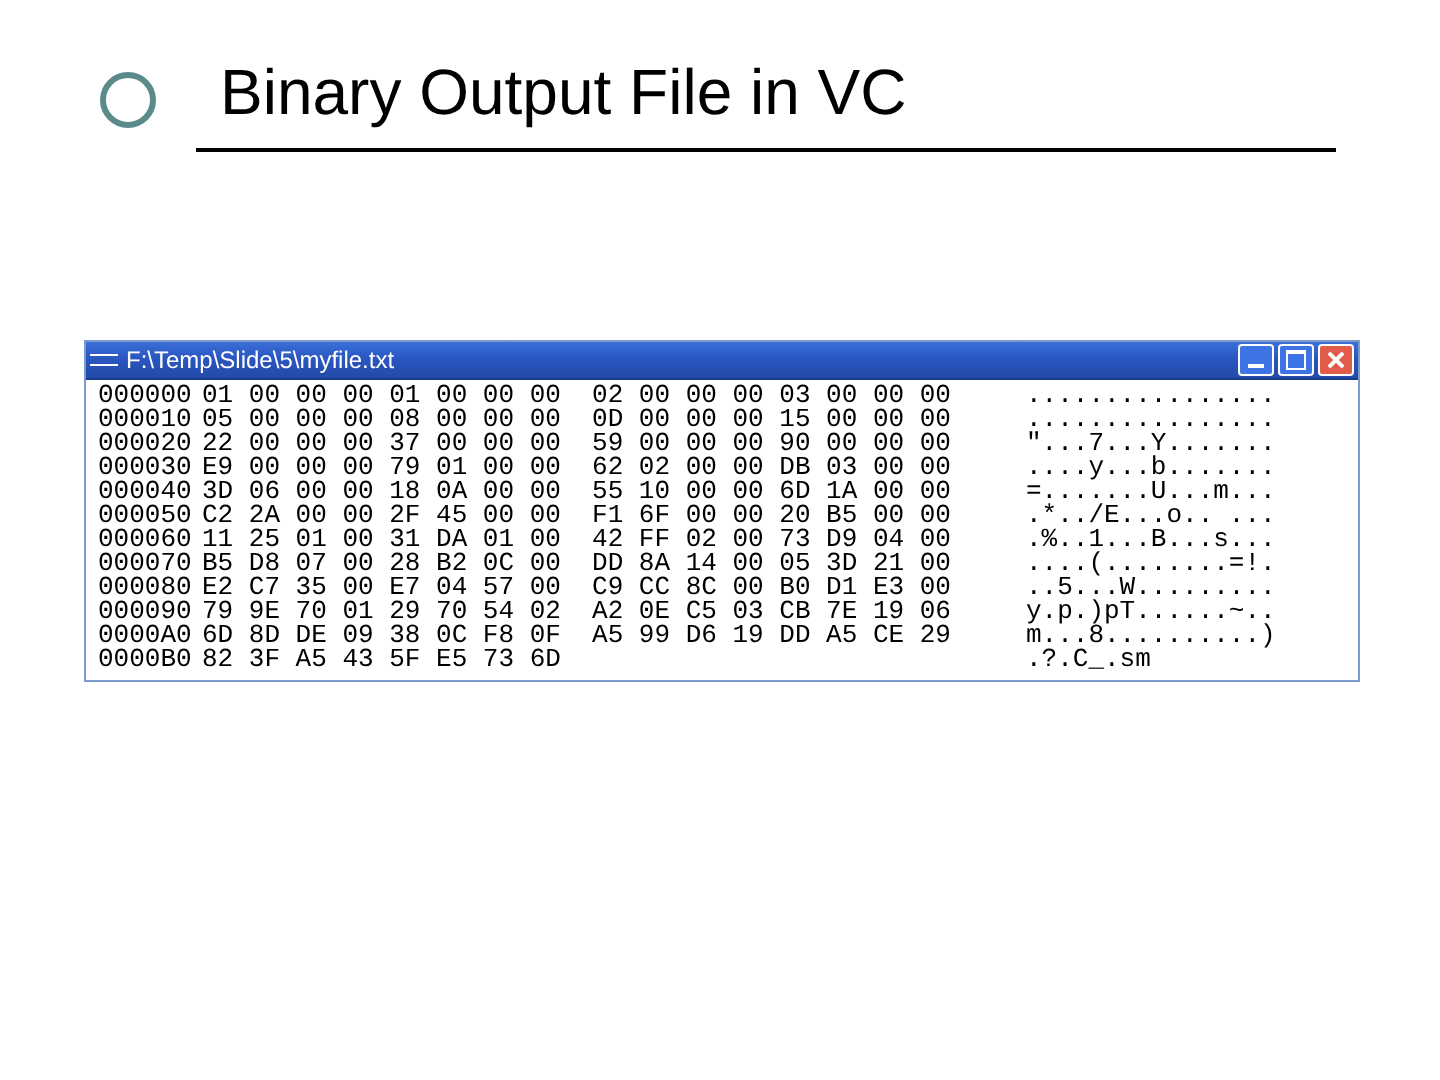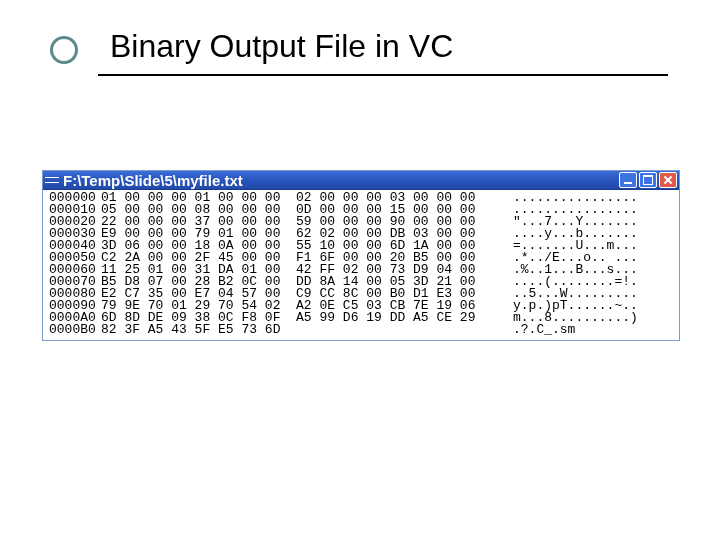--- a/index.html
+++ b/index.html
@@ -5,21 +5,21 @@
 html,body{margin:0;padding:0;width:720px;height:540px;background:#fff;font-family:Arial,Helvetica,sans-serif;overflow:hidden}
 .slide{position:relative;width:720px;height:540px}
 .bullet{position:absolute;left:50px;top:36px;width:22px;height:22px;border:3px solid #5a8a8a;border-radius:50%;background:#fff}
 .title{position:absolute;left:110px;top:28px;font-size:32px;color:#000}
 .rule{position:absolute;left:98px;top:74px;width:570px;height:0;border-top:2px solid #000}
 .window{position:absolute;left:42px;top:170px;width:636px;border:1px solid #7a9bcc;background:#fff}
 .titlebar{height:18px;background:linear-gradient(180deg,#3b6fd8 0%,#2a56c0 45%,#234aa8 100%);display:flex;align-items:center;padding:0 2px;border-bottom:1px solid #183a8a}
 .sys{width:14px;height:14px;margin-right:4px;display:flex;flex-direction:column}
 .sys span{flex:1;border-bottom:1px solid #fff}
 .sys span:last-child{border-bottom:none}
-.wtitle{flex:1;color:#fff;font-size:15px;font-family:Tahoma,Arial,sans-serif;font-weight:bold;white-space:nowrap;overflow:hidden}
+.wtitle{flex:1;color:#fff;font-size:12px;font-family:Tahoma,Arial,sans-serif;font-weight:normal;white-space:nowrap;overflow:hidden}
 .btns{display:flex;gap:2px}
 .btn{width:16px;height:14px;border:1px solid #fff;border-radius:2px;display:flex;align-items:center;justify-content:center}
 .min{background:#3d74e4}
 .max{background:#3d74e4}
 .close{background:#e15c48}
 .min .g{width:8px;height:0;border-top:2px solid #fff;margin-top:6px}
 .max .g{width:8px;height:7px;border:1px solid #fff;border-top:2px solid #fff}
 .close .g{position:relative;width:10px;height:10px}
 .close .g::before,.close .g::after{content:"";position:absolute;left:4px;top:0;width:2px;height:10px;background:#fff}
 .close .g::before{transform:rotate(45deg)}

